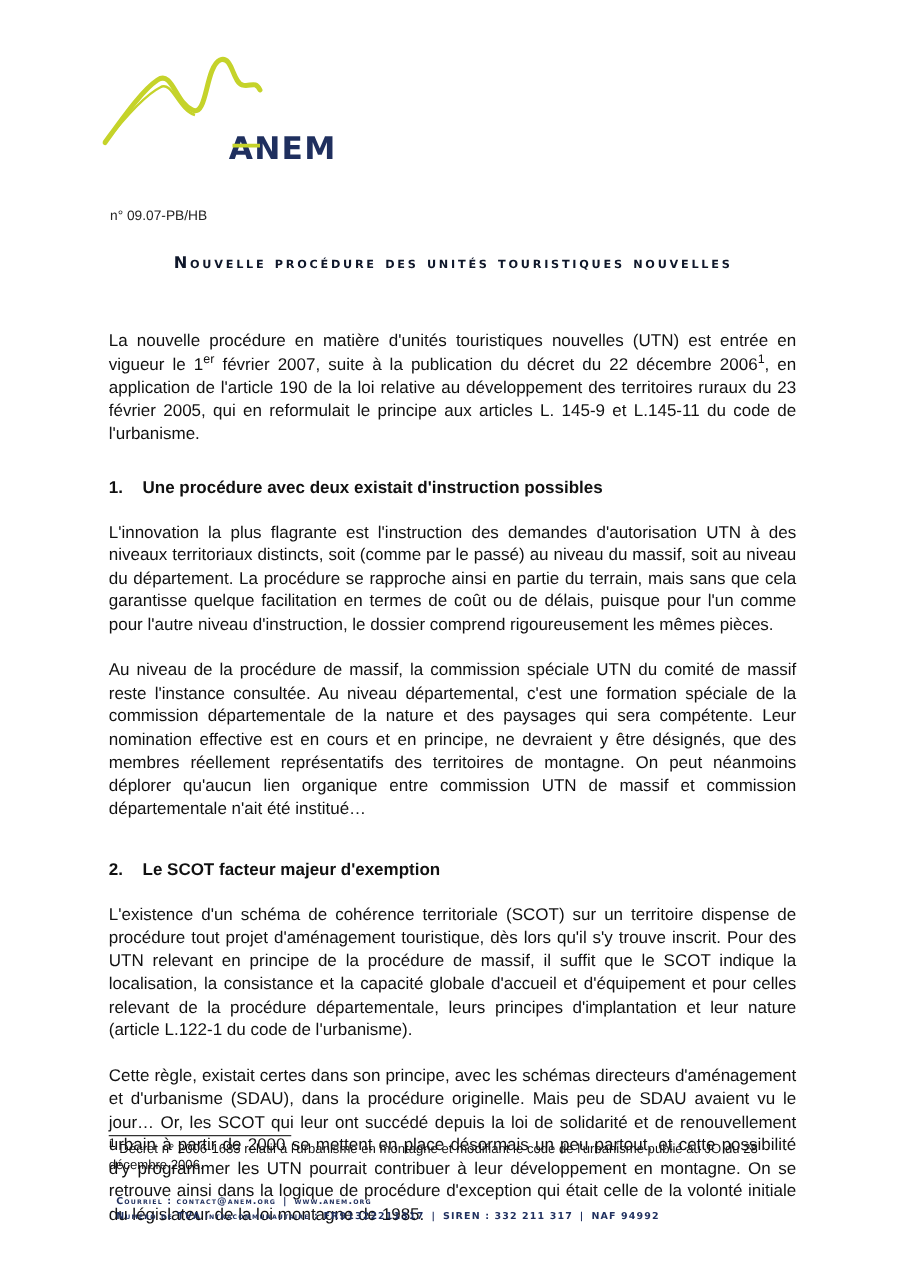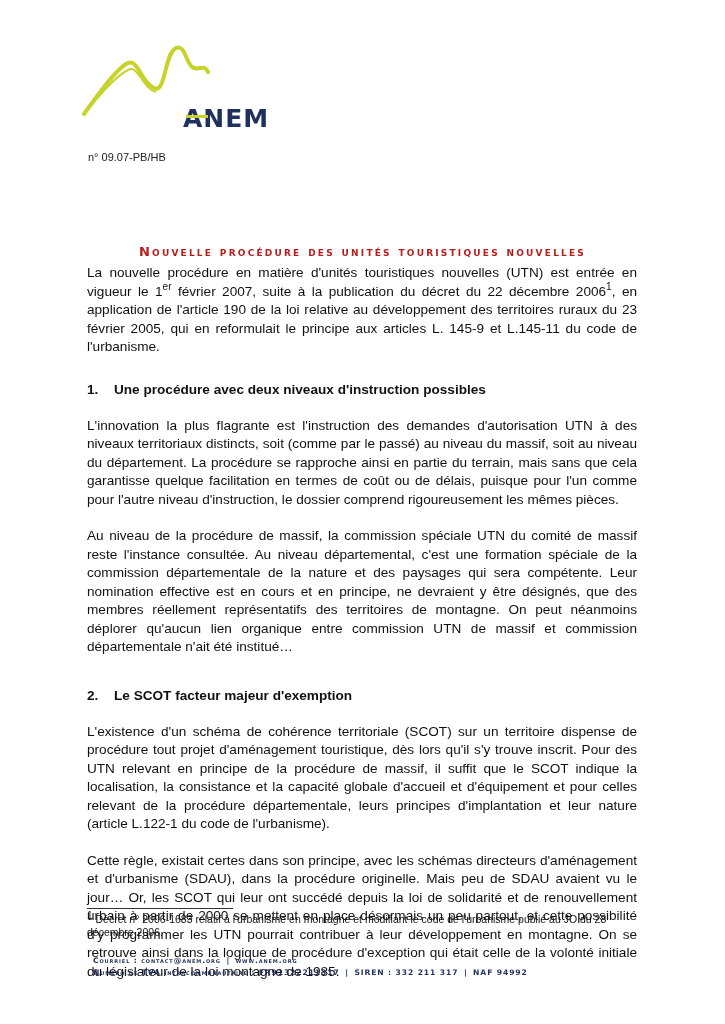--- a/index.html
+++ b/index.html
@@ -8,25 +8,25 @@
       font-family: "Liberation Sans", sans-serif; color: #111;
     }
     .logo { position: absolute; left: 82px; top: 42px; width: 170px; height: 78px; }
     .logo svg { position: absolute; left: 0; top: 0; }
     .logo-text {
       position: absolute; left: 101px; top: 45px;
       font-family: "DejaVu Sans", sans-serif; font-weight: bold;
       font-size: 25px; color: #1f2f5e; letter-spacing: 1px; margin-top: 17px;
     }
     .logo-underline { position: absolute; left: 104px; top: 73px; width: 22px; height: 3px; background: #c5d32a; }
-    .ref { position: absolute; left: 88px; top: 151px; font-size: 11px; color: #222; }
+    .ref { position: absolute; left: 88px; top: 167px; font-size: 11px; color: #222; }
     .title {
       position: absolute; left: 0; width: 725px; top: 203px; text-align: center;
       font-family: "DejaVu Sans", sans-serif; font-size: 13px; font-weight: bold;
-      font-variant: small-caps; letter-spacing: 2.2px; color: #b91c1c; margin-top: 41px;
+      font-variant: small-caps; letter-spacing: 2.2px; color: #0f172a;
     }
     .content { position: absolute; left: 87px; top: 264px; width: 550px; }
     p {
       margin: 0; font-size: 13.6px; line-height: 18.5px; text-align: justify;
     }
     p.para { margin-bottom: 18px; }
     h2 {
       margin: 0; font-size: 13.6px; font-weight: bold; line-height: 18px;
     }
     h2 .num { display: inline-block; width: 27px; }
@@ -61,21 +61,21 @@
 
 <div class="title">Nouvelle procédure des unités touristiques nouvelles</div>
 
 <div class="content">
   <p class="para">
     <span>La nouvelle procédure en matière d'unités touristiques nouvelles (UTN) est entrée en vigueur le 1</span><sup>er</sup><span> février 2007, suite à la publication du décret du 22 décembre 2006</span><sup>1</sup><span>, en application de l'article 190 de la loi relative au développement des territoires ruraux du 23 février 2005, qui en reformulait le principe aux articles L. 145-9 et L.145-11 du code de l'urbanisme.</span>
   </p>
 
   <div style="height:6px"></div>
   <h2>
-    <span class="num">1.</span><span>Une procédure avec deux niveaux d'instruction possibles</span>
+    <span class="num">1.</span><span>Une procédure avec deux existait d'instruction possibles</span>
   </h2>
   <div style="height:18px"></div>
   <p class="para">L'innovation la plus flagrante est l'instruction des demandes d'autorisation UTN à des niveaux territoriaux distincts, soit (comme par le passé) au niveau du massif, soit au niveau du département. La procédure se rapproche ainsi en partie du terrain, mais sans que cela garantisse quelque facilitation en termes de coût ou de délais, puisque pour l'un comme pour l'autre niveau d'instruction, le dossier comprend rigoureusement les mêmes pièces.</p>
   <p class="para">Au niveau de la procédure de massif, la commission spéciale UTN du comité de massif reste l'instance consultée. Au niveau départemental, c'est une formation spéciale de la commission départementale de la nature et des paysages qui sera compétente. Leur nomination effective est en cours et en principe, ne devraient y être désignés, que des membres réellement représentatifs des territoires de montagne. On peut néanmoins déplorer qu'aucun lien organique entre commission UTN de massif et commission départementale n'ait été institué…</p>
 
   <div style="height:12px"></div>
   <h2>
     <span class="num">2.</span><span>Le SCOT facteur majeur d'exemption</span>
   </h2>
   <div style="height:18px"></div>

